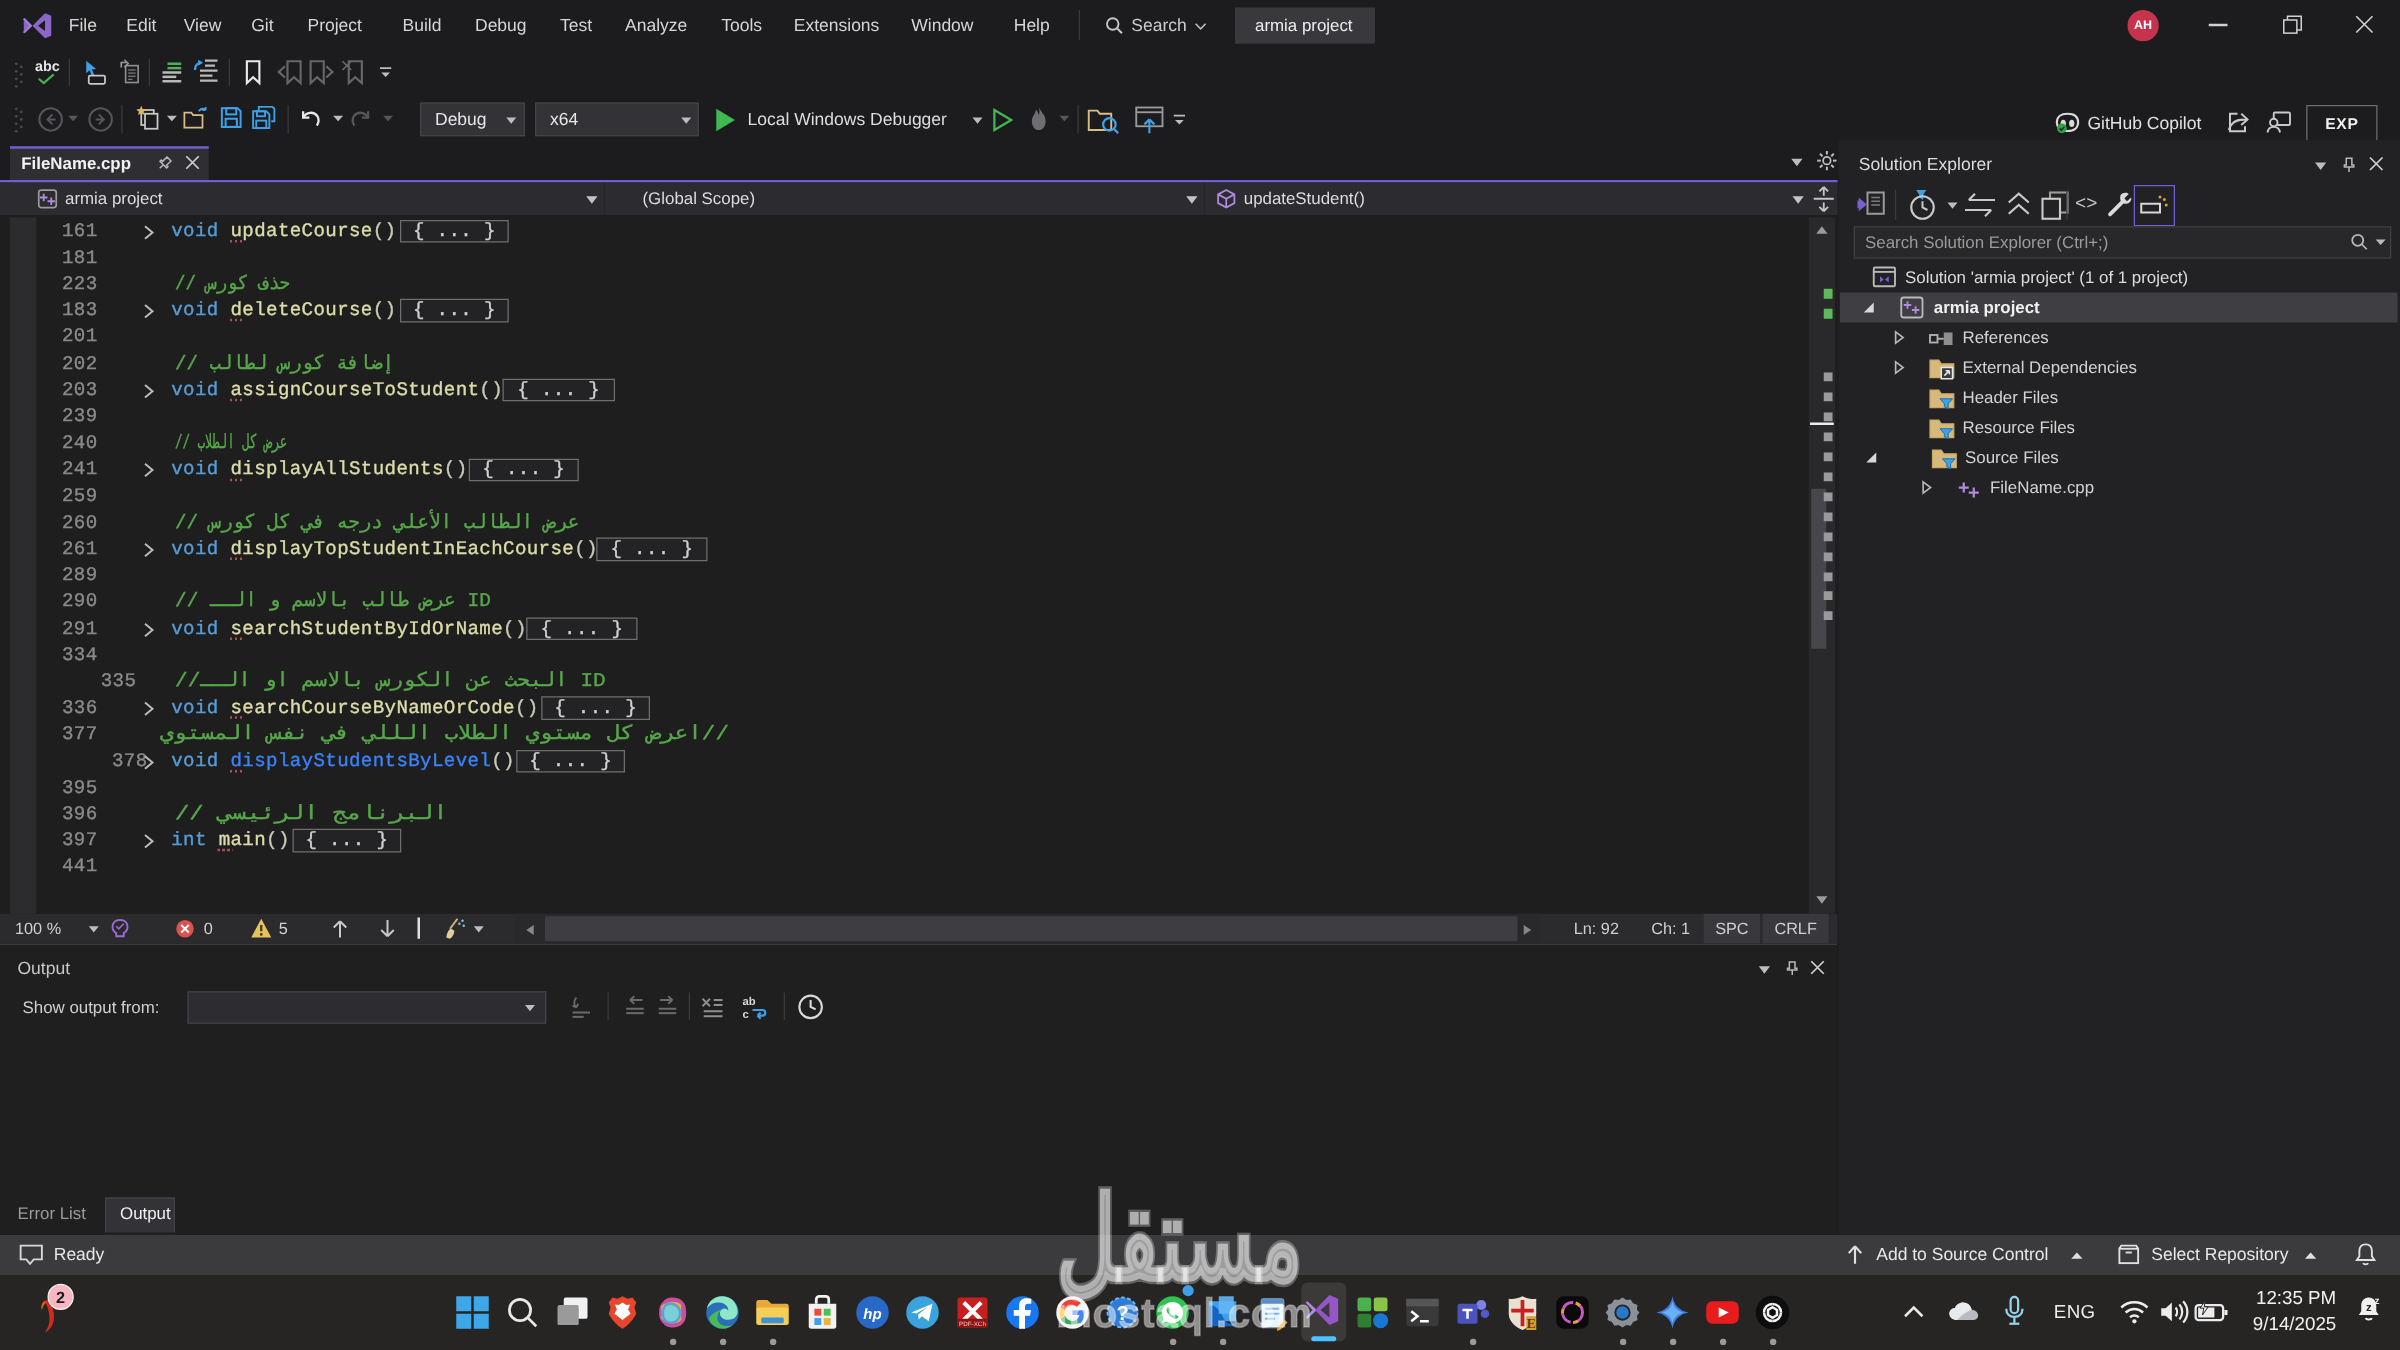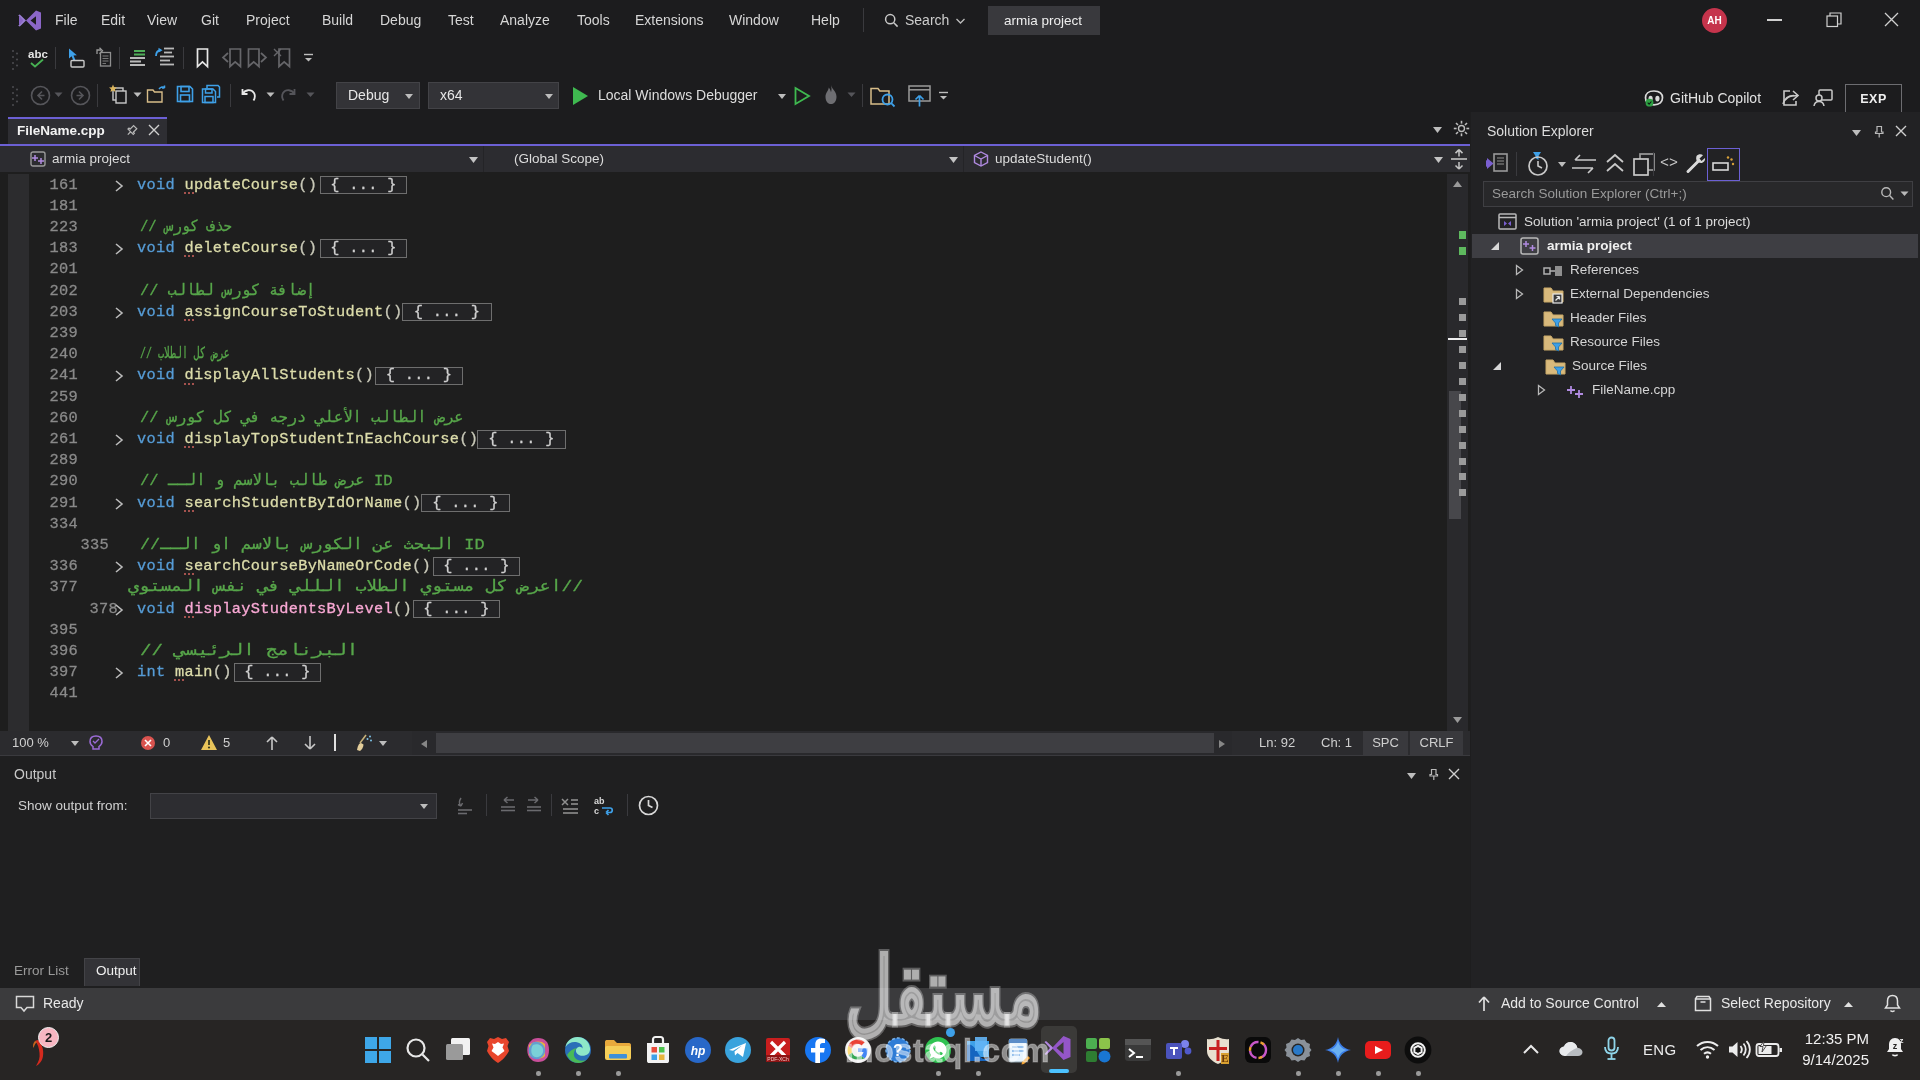--- a/index.html
+++ b/index.html
@@ -412,21 +412,21 @@
     <div class="abs mono" style="left:137px;top:382.1px;height:21px;line-height:21.2px;font-size:15.3px;letter-spacing:0.3px;white-space:pre;"><span style="color:#569cd6">void</span><span style="color:#dcdcaa"> searchCourseByNameOrCode</span><span style="color:#c8c8b8">()</span></div>
     <div class="abs" style="left:184px;top:399.3px;width:12px;height:2px;background-image:repeating-linear-gradient(to right,#a4524e 0 2px,transparent 2px 4px);"></div>
     <div class="abs" style="left:433px;top:383.3px;width:87px;height:18.5px;border:1px solid #6e6e6e;box-sizing:border-box;background:#232325;"></div>
     <div class="abs mono" style="left:433px;top:382.1px;width:87px;height:21px;line-height:20.5px;font-size:15.3px;letter-spacing:0.3px;color:#d0d0d0;text-align:center;white-space:pre;">{ ... }</div>
     <div class="abs mono" style="left:30px;top:403.3px;width:48px;height:21px;line-height:21.2px;font-size:15.3px;letter-spacing:0.3px;color:#8a8a8a;text-align:right;">377</div>
     <div class="abs mono arb" dir="ltr" style="left:128px;top:403.3px;height:21px;line-height:21.2px;font-size:15.5px;color:#57a64a;white-space:pre;display:inline-block;transform:scaleX(1.162);transform-origin:0 50%;">اعرض كل مستوي الطلاب الللي في نفس المستوي//</div>
     <div class="abs mono" style="left:30px;top:424.5px;width:48px;height:21px;line-height:21.2px;font-size:15.3px;letter-spacing:0.3px;color:#8a8a8a;text-align:right;margin-left:40px;">378</div>
     <svg class="abs" style="left:113px;top:429.5px;" width="12" height="12" viewBox="0 0 12 12">
           <path d="M3 1 L9 6 L3 11" fill="none" stroke="#bbbbbb" stroke-width="1.6"></path>
         </svg>
-    <div class="abs mono" style="left:137px;top:424.5px;height:21px;line-height:21.2px;font-size:15.3px;letter-spacing:0.3px;white-space:pre;"><span style="color:#569cd6">void</span><span style="color:#f9a8d4"> displayStudentsByLevel</span><span style="color:#c8c8b8">()</span></div>
+    <div class="abs mono" style="left:137px;top:424.5px;height:21px;line-height:21.2px;font-size:15.3px;letter-spacing:0.3px;white-space:pre;"><span style="color:#569cd6">void</span><span style="color:#3b82f6"> displayStudentsByLevel</span><span style="color:#c8c8b8">()</span></div>
     <div class="abs" style="left:184px;top:441.7px;width:12px;height:2px;background-image:repeating-linear-gradient(to right,#a4524e 0 2px,transparent 2px 4px);"></div>
     <div class="abs" style="left:413px;top:425.7px;width:87px;height:18.5px;border:1px solid #6e6e6e;box-sizing:border-box;background:#232325;"></div>
     <div class="abs mono" style="left:413px;top:424.5px;width:87px;height:21px;line-height:20.5px;font-size:15.3px;letter-spacing:0.3px;color:#d0d0d0;text-align:center;white-space:pre;">{ ... }</div>
     <div class="abs mono" style="left:30px;top:445.7px;width:48px;height:21px;line-height:21.2px;font-size:15.3px;letter-spacing:0.3px;color:#8a8a8a;text-align:right;">395</div>
     <div class="abs mono" style="left:30px;top:466.9px;width:48px;height:21px;line-height:21.2px;font-size:15.3px;letter-spacing:0.3px;color:#8a8a8a;text-align:right;">396</div>
     <div class="abs mono arb" dir="ltr" style="left:140px;top:466.9px;height:21px;line-height:21.2px;font-size:15.5px;color:#57a64a;white-space:pre;display:inline-block;transform:scaleX(1.231);transform-origin:0 50%;">// البرنامج الرئيسي</div>
     <div class="abs mono" style="left:30px;top:488.1px;width:48px;height:21px;line-height:21.2px;font-size:15.3px;letter-spacing:0.3px;color:#8a8a8a;text-align:right;">397</div>
     <svg class="abs" style="left:113px;top:493.1px;" width="12" height="12" viewBox="0 0 12 12">
           <path d="M3 1 L9 6 L3 11" fill="none" stroke="#bbbbbb" stroke-width="1.6"></path>
         </svg>

